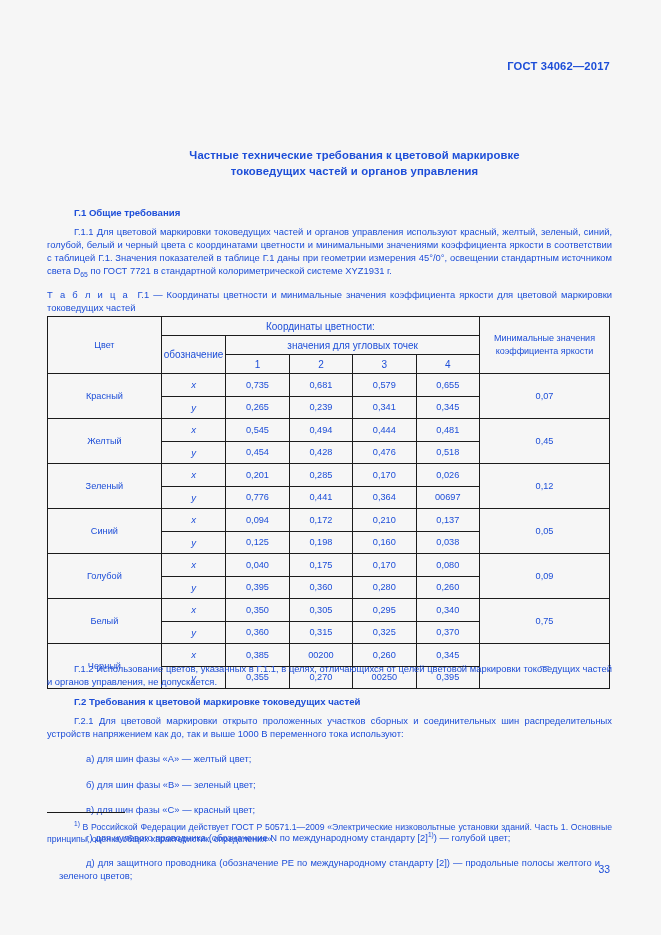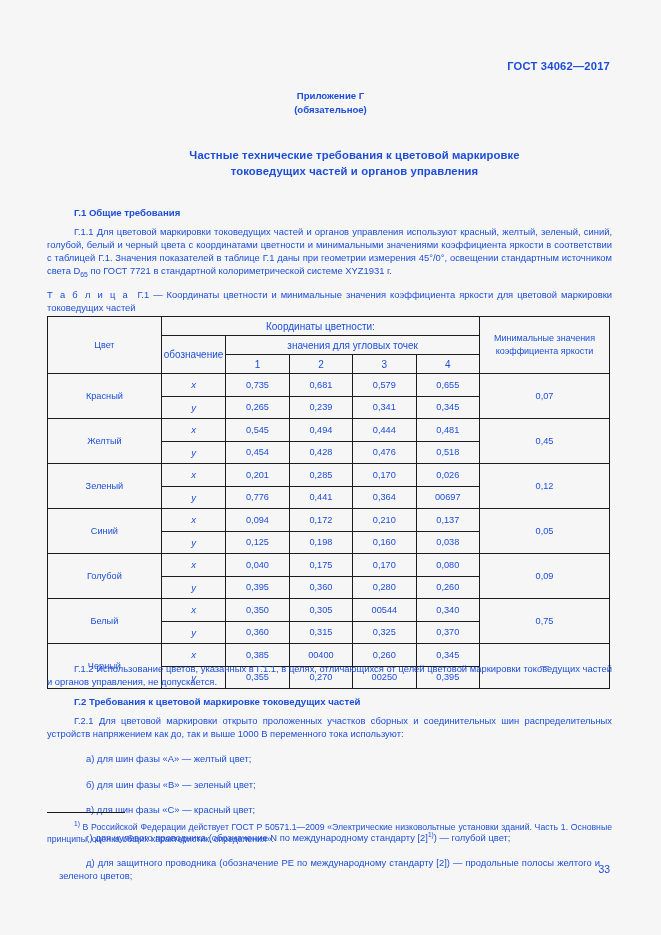--- a/index.html
+++ b/index.html
@@ -172,24 +172,20 @@
     font-size: 10.4px;
   }
 </style>
 </head>
 <body>
 
 <div class="page">
 
   <div class="running-header">ГОСТ 34062—2017</div>
 
-  <div class="annex-block">
-    <div>Приложение Г</div>
-    <div>(обязательное)</div>
-  </div>
 
   <div class="doc-title">
     <div>Частные технические требования к цветовой маркировке</div>
     <div>токоведущих частей и органов управления</div>
   </div>
 
   <div class="body-area">
     <div class="h-sub">Г.1  Общие требования</div>
     <p class="para"><span>Г.1.1  Для цветовой маркировки токоведущих частей и органов управления используют красный, желтый, зеленый, синий, голубой, белый и черный цвета с координатами цветности и минимальными значениями коэффициента яркости в соответствии с таблицей Г.1. Значения показателей в таблице Г.1 даны при геометрии измерения 45°/0°, освещении стандартным источником света D</span><sub class="sb">65</sub><span> по ГОСТ 7721 в стандартной колориметрической системе XYZ1931 г.</span></p>
   </div>
@@ -300,37 +296,37 @@
       <td>0,360</td>
       <td>0,280</td>
       <td>0,260</td>
     </tr>
 
     <tr class="datarow">
       <td class="col-color outer-left thick-sep" rowspan="2">Белый</td>
       <td class="sym thick-sep">x</td>
       <td class="thick-sep">0,350</td>
       <td class="thick-sep">0,305</td>
-      <td class="thick-sep">00544</td>
+      <td class="thick-sep">0,295</td>
       <td class="thick-sep">0,340</td>
       <td class="outer-right thick-sep" rowspan="2">0,75</td>
     </tr>
     <tr class="datarow">
       <td class="sym">y</td>
       <td>0,360</td>
       <td>0,315</td>
       <td>0,325</td>
       <td>0,370</td>
     </tr>
 
     <tr class="datarow">
       <td class="col-color outer-left thick-sep" rowspan="2">Черный</td>
       <td class="sym thick-sep">x</td>
       <td class="thick-sep">0,385</td>
-      <td class="thick-sep">00400</td>
+      <td class="thick-sep">00200</td>
       <td class="thick-sep">0,260</td>
       <td class="thick-sep">0,345</td>
       <td class="outer-right thick-sep" rowspan="2">—</td>
     </tr>
     <tr class="datarow">
       <td class="sym outer-bottom">y</td>
       <td class="outer-bottom">0,355</td>
       <td class="outer-bottom">0,270</td>
       <td class="outer-bottom">00250</td>
       <td class="outer-bottom">0,395</td>

